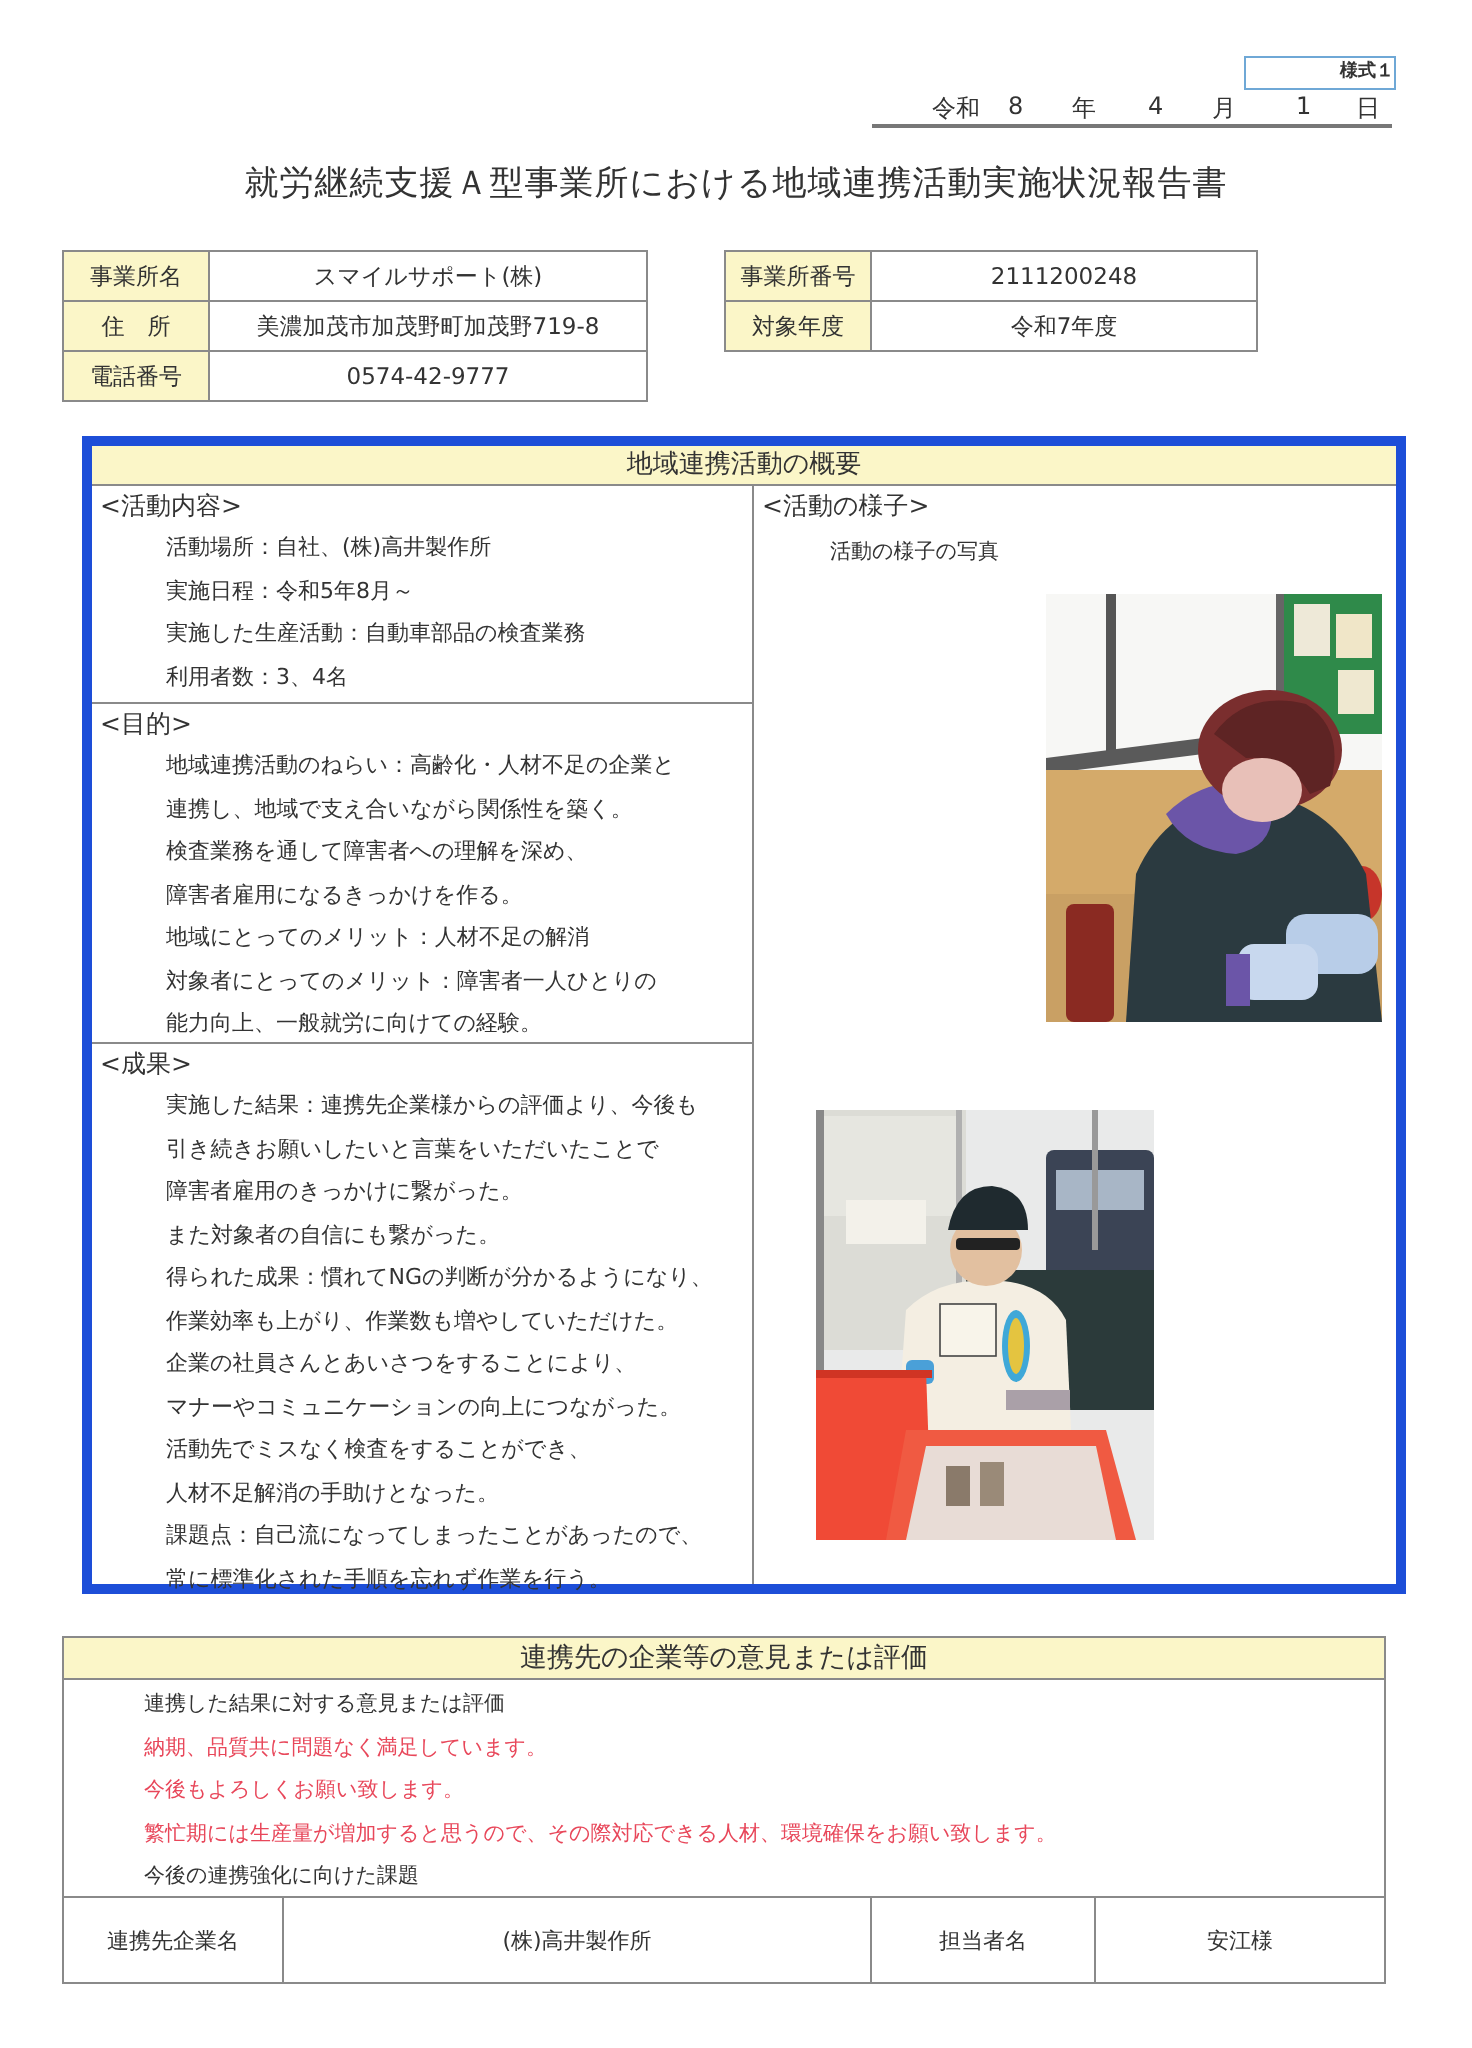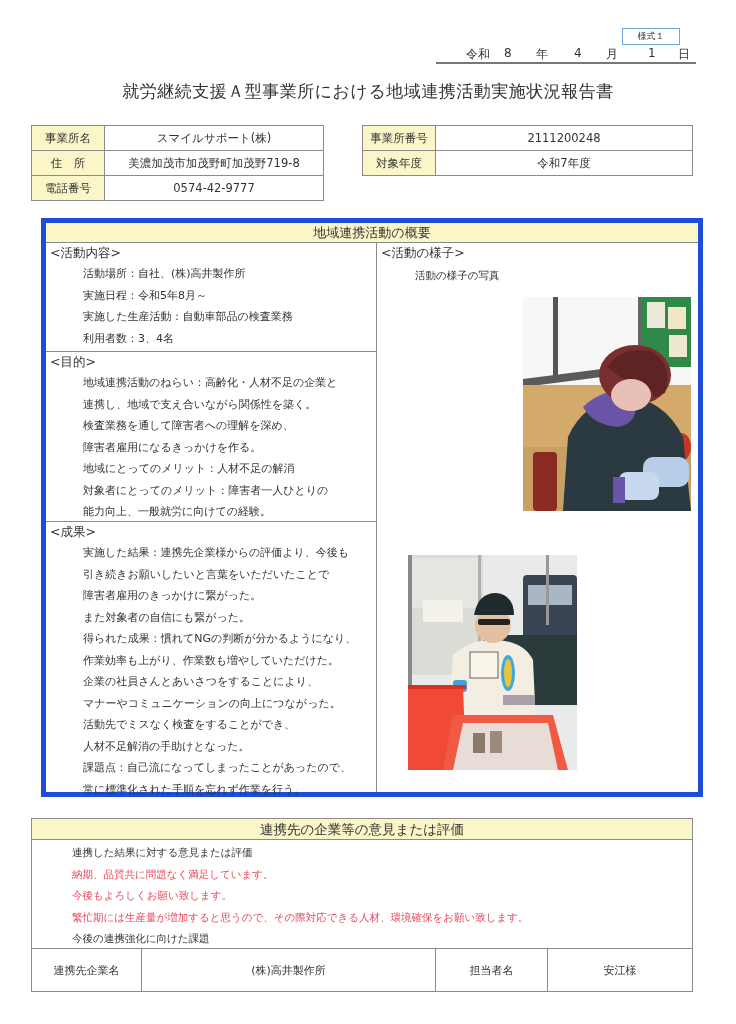--- a/index.html
+++ b/index.html
@@ -1,38 +1,38 @@
 <!DOCTYPE html>
 <html><head>
 <meta charset="utf-8">
 <style>
   * { box-sizing: border-box; margin: 0; padding: 0; }
   html, body { width: 736px; height: 1024px; background: #ffffff; overflow: hidden; }
   body { position: relative; font-family: "DejaVu Sans", "Liberation Sans", sans-serif; color: #333; }
 
   .form-badge {
-    position: absolute; left: 622px; top: 28px; width: 58px; height: 17px;
-    border: 1px solid #6fa8d6; font-size: 9px; text-align: center; line-height: 15px; color: #333;
+    position: absolute; left: 622px; top: 28px; width: 76px; height: 17px;
+    border: 1px solid #6fa8d6; font-size: 9px; text-align: right; line-height: 15px; color: #333; font-weight: bold;
   }
   .date-line {
     position: absolute; left: 436px; top: 44px; width: 260px; height: 20px;
     border-bottom: 2px solid #777; font-size: 12px; color: #333;
   }
   .date-line span { position: absolute; top: 2px; }
 
   .title {
     position: absolute; left: 0; top: 80px; width: 736px; text-align: center;
     font-size: 17px; color: #333; letter-spacing: 0.5px;
   }
 
   table.info { position: absolute; border-collapse: collapse; font-size: 11.5px; }
   table.info td { border: 1px solid #8a8a8a; height: 25px; text-align: center; color: #333; margin-top: 28px; }
   table.info td.lbl { background: #fbf6c8; width: 73px; }
   #info-left { left: 31px; top: 125px; width: 293px; }
-  #info-right { left: 362px; top: 125px; width: 331px; }
+  #info-right { left: 362px; top: 125px; width: 267px; }
 
   .overview {
     position: absolute; left: 41px; top: 218px; width: 662px; height: 579px;
     border: 5px solid #1d4ed8;
   }
   .bar {
     height: 20px; background: #fbf6c8; border-bottom: 1px solid #8a8a8a;
     text-align: center; font-size: 13px; line-height: 19px; color: #333;
   }
   .ov-left { position: absolute; left: 0; top: 20px; width: 331px; bottom: 0; border-right: 1px solid #8a8a8a; }

